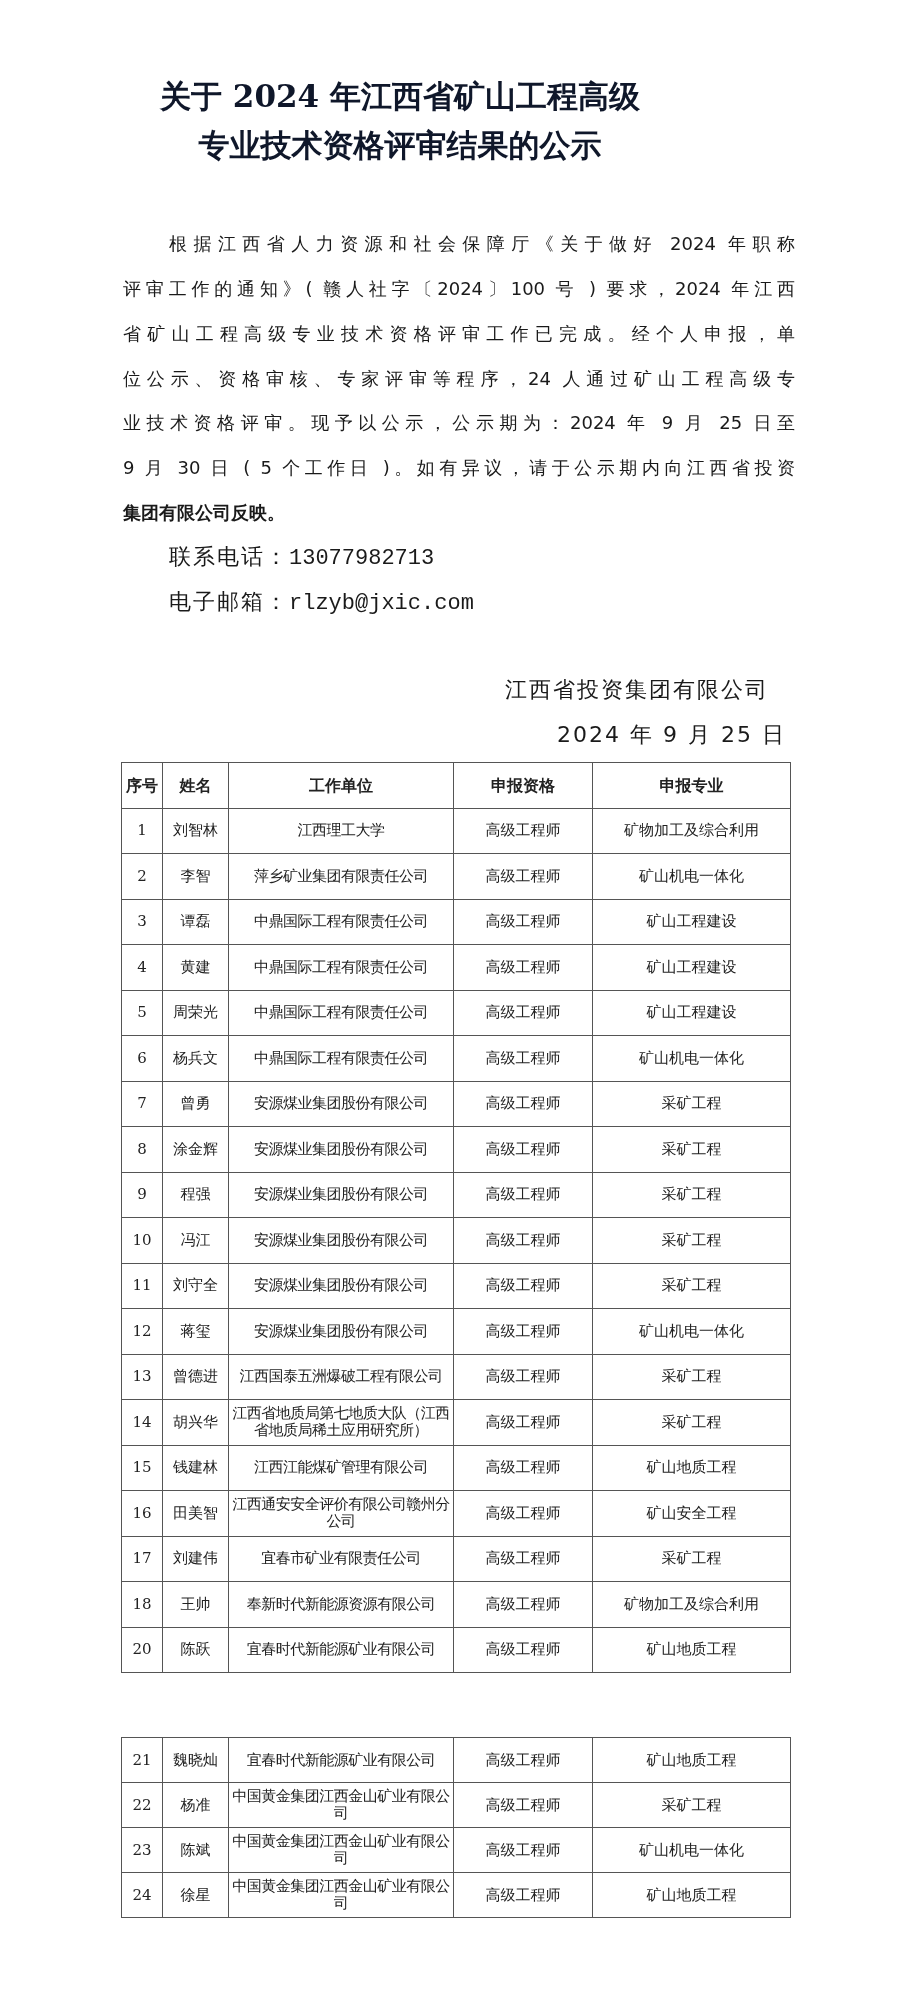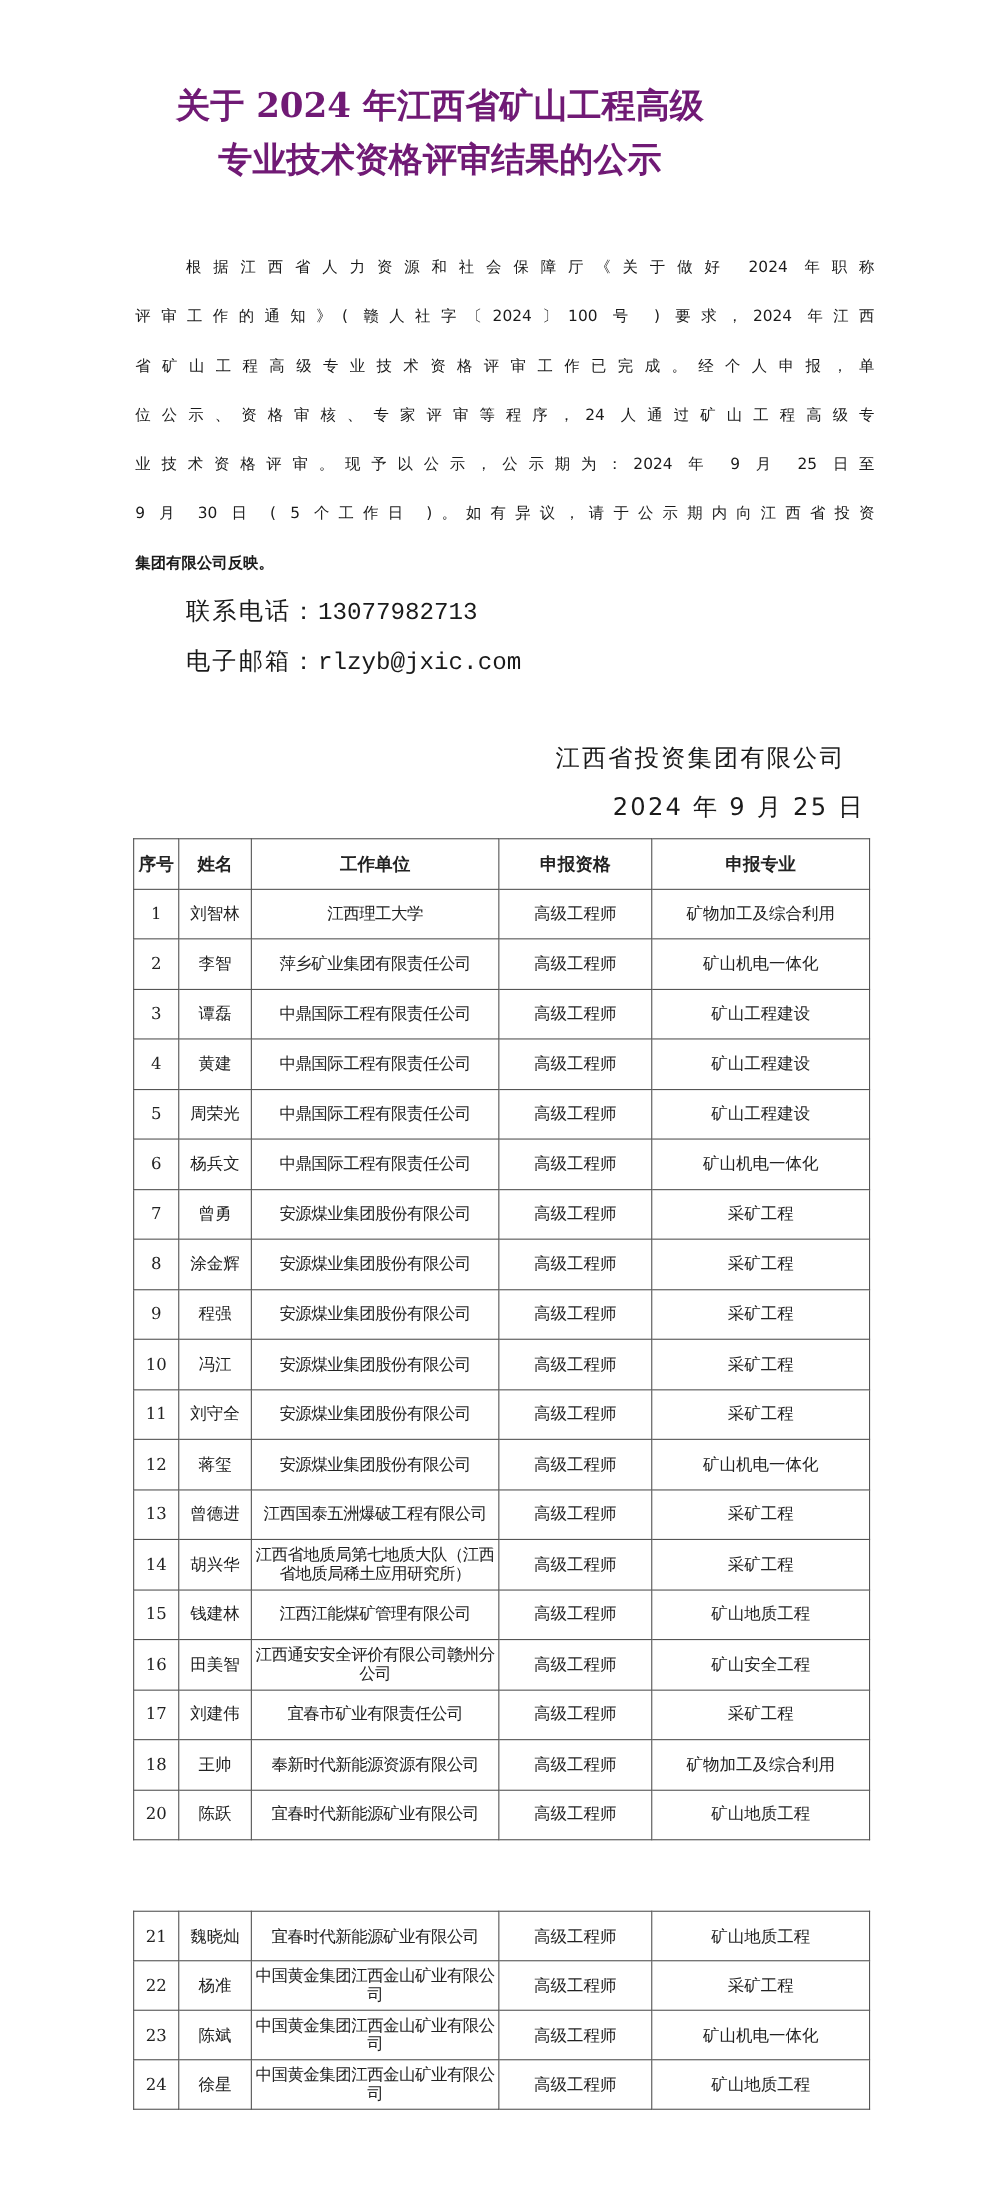--- a/index.html
+++ b/index.html
@@ -5,27 +5,27 @@
   html, body { margin: 0; padding: 0; background: #ffffff; }
   body {
     width: 900px; height: 1998px; position: relative; overflow: hidden;
     color: #111111;
     font-family: "DejaVu Serif", "Liberation Serif", serif;
   }
   .title {
     position: absolute; left: 0; width: 800px; text-align: center;
     font-family: "DejaVu Serif", "Liberation Serif", serif;
     font-weight: bold; font-size: 31px; line-height: 48px; letter-spacing: 0px;
-    color: #701a75;
+    color: #0f172a;
   }
   .title.l1 { top: 72px; }
   .title.l2 { top: 121px; }
   .para-line {
     position: absolute; left: 123px; width: 672px;
-    font-size: 14px; line-height: 45px; height: 45px;
+    font-size: 18px; line-height: 45px; height: 45px;
     white-space: nowrap; text-align: justify; text-align-last: justify;
     color: #1a1a1a;
     font-family: "DejaVu Sans", "Liberation Sans", sans-serif;
   }
   .para-line.indent { left: 169px; width: 626px; }
   .para-line.last { text-align-last: left; font-weight: bold; }
   .contact {
     position: absolute; left: 169px;
     font-size: 22px; line-height: 45px; white-space: nowrap; color: #1a1a1a;
     font-family: "DejaVu Sans", "Liberation Sans", sans-serif;

